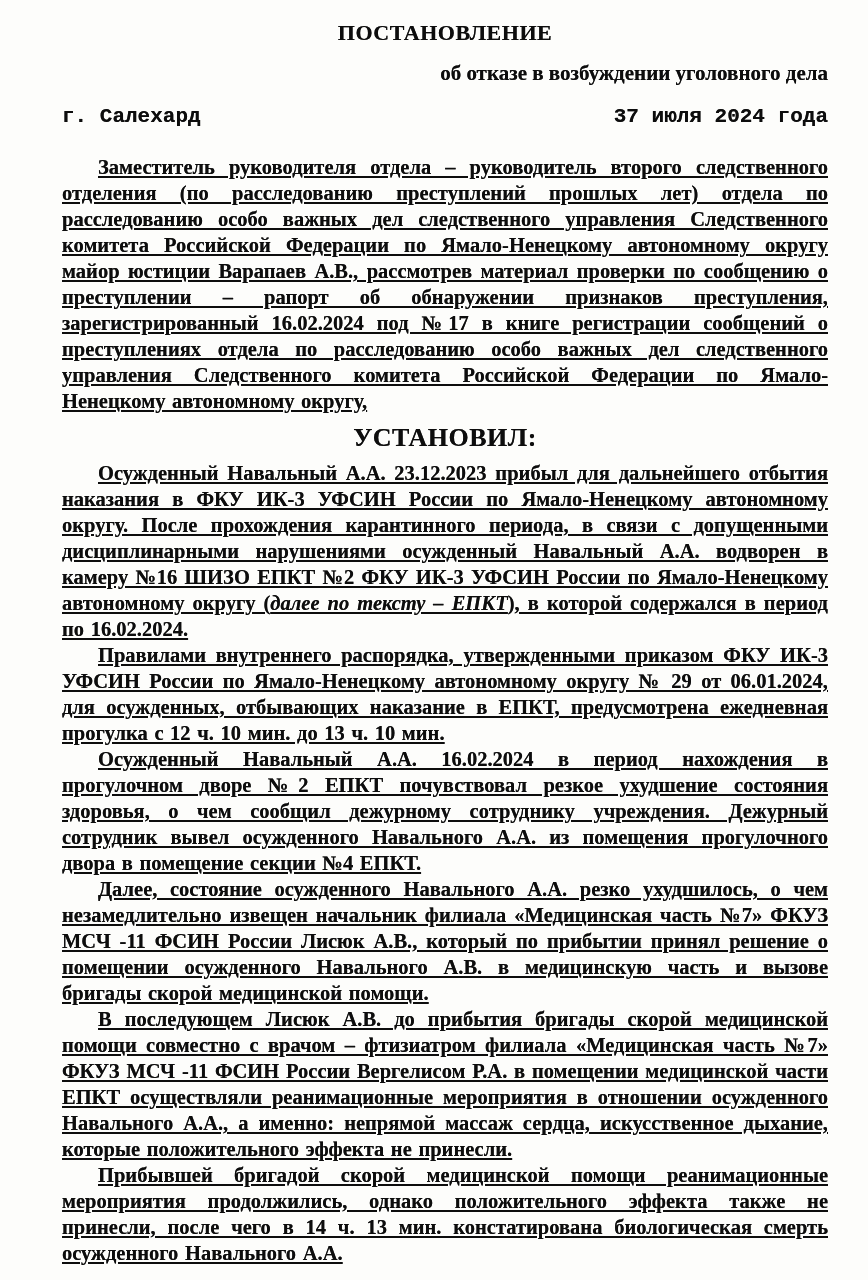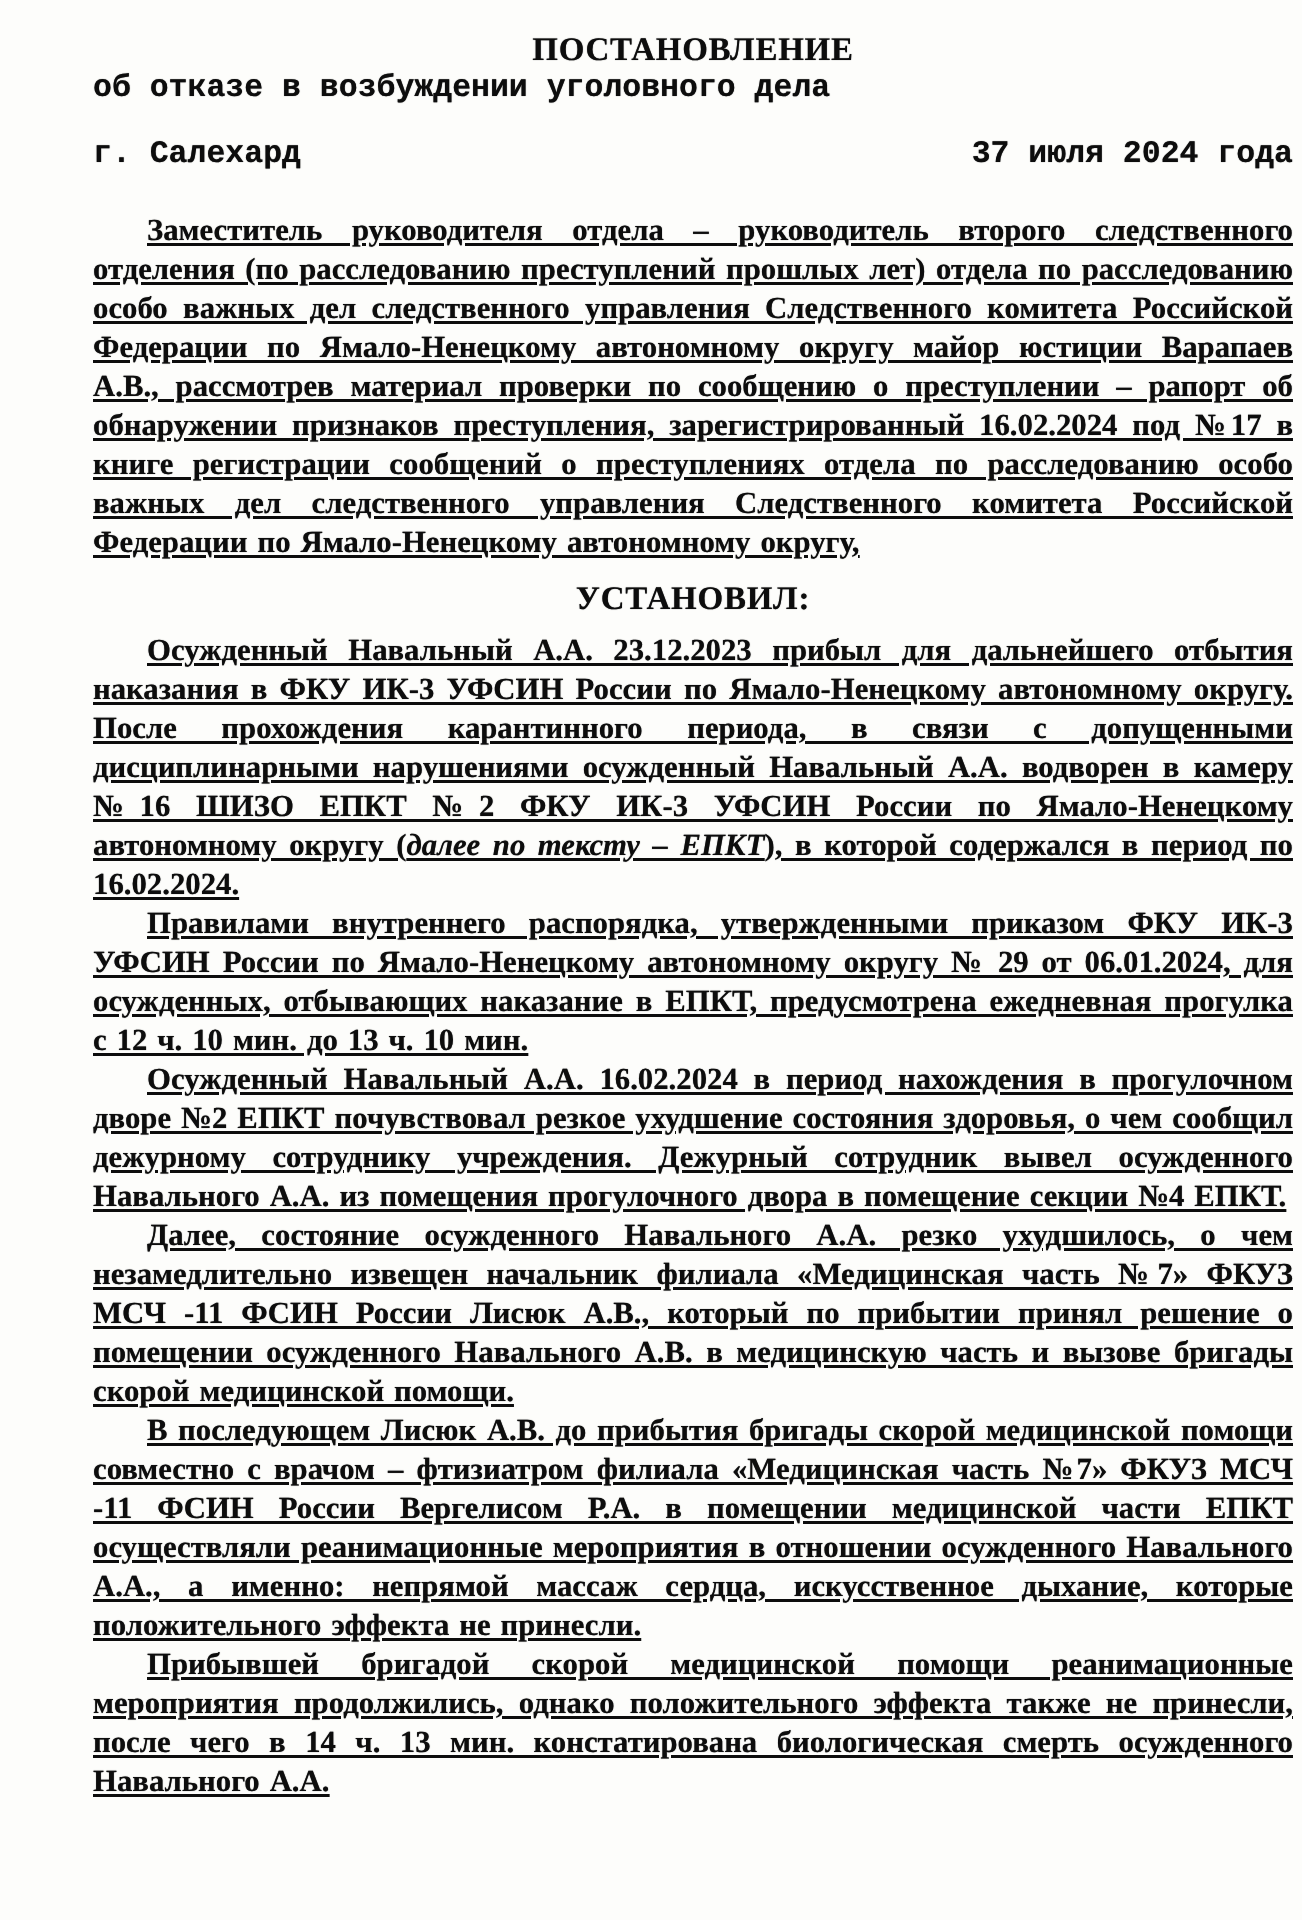--- a/index.html
+++ b/index.html
@@ -7,40 +7,39 @@
     padding: 0;
     background: #e9e9e7;
   }
   .page {
     position: relative;
     width: 868px;
     height: 1280px;
     margin: 0 auto;
     background: #fdfdfb;
     box-sizing: border-box;
-    padding: 14px 6px 0 62px;
+    padding: 14px 40px 0 62px;
     font-family: "Liberation Serif", "DejaVu Serif", serif;
     font-weight: bold;
     color: #0d0d0d;
     font-size: 20.5px;
     line-height: 26px;
     overflow: hidden;
     text-shadow: 0 0 0.6px rgba(10,10,10,0.75);
   }
   .doc-title {
     text-align: center;
     font-size: 22px;
     letter-spacing: 0.5px;
     margin-top: 6px;
   }
   .doc-subtitle {
-    text-align: left;
+    text-align: right;
     font-size: 21px;
-    margin-top: 1px;
-    font-family: Liberation Mono, monospace;
+    margin-top: 14px;
   }
   .place-date-row {
     display: flex;
     justify-content: space-between;
     align-items: baseline;
     margin-top: 18px;
     font-size: 21px;
     font-family: Liberation Mono, monospace;
   }
   .preamble-block {
@@ -48,21 +47,21 @@
   }
   .para {
     margin: 0;
     text-align: justify;
     text-indent: 36px;
     word-spacing: 1.5px;
     text-decoration: underline;
   }
   .section-heading {
     text-align: center;
-    font-size: 22px;
+    font-size: 26px;
     letter-spacing: 0.5px;
     margin: 11px 0 9px 0;
   }
   .italic-note {
     font-style: italic;
   }
 </style>
 </head>
 <body>
 

